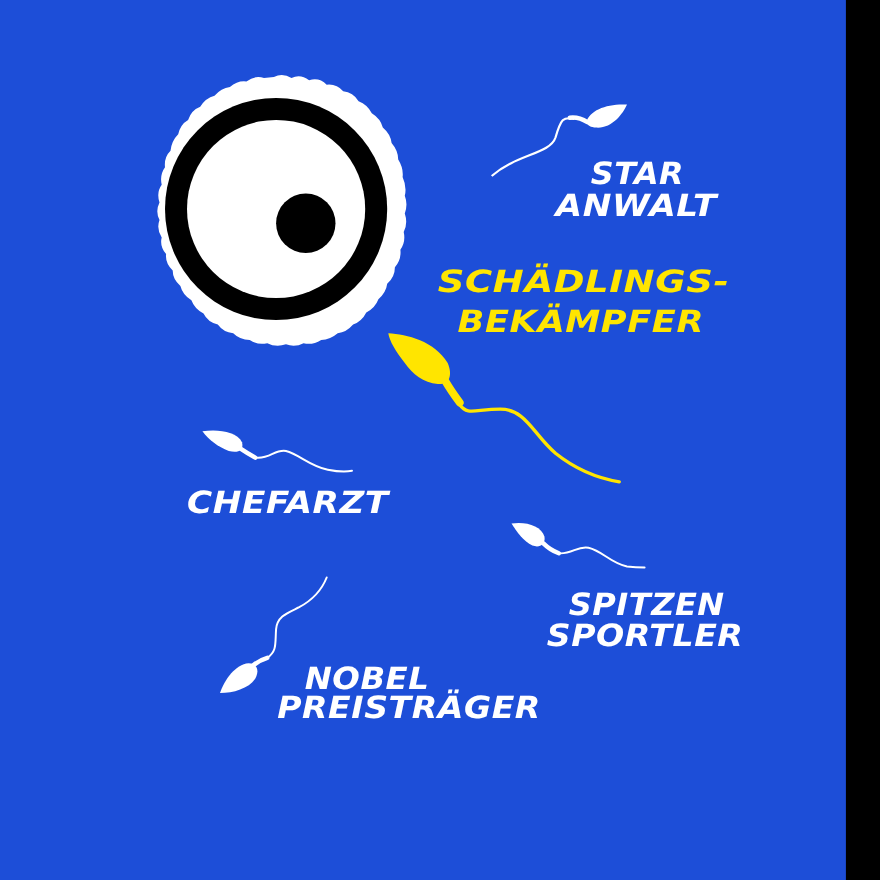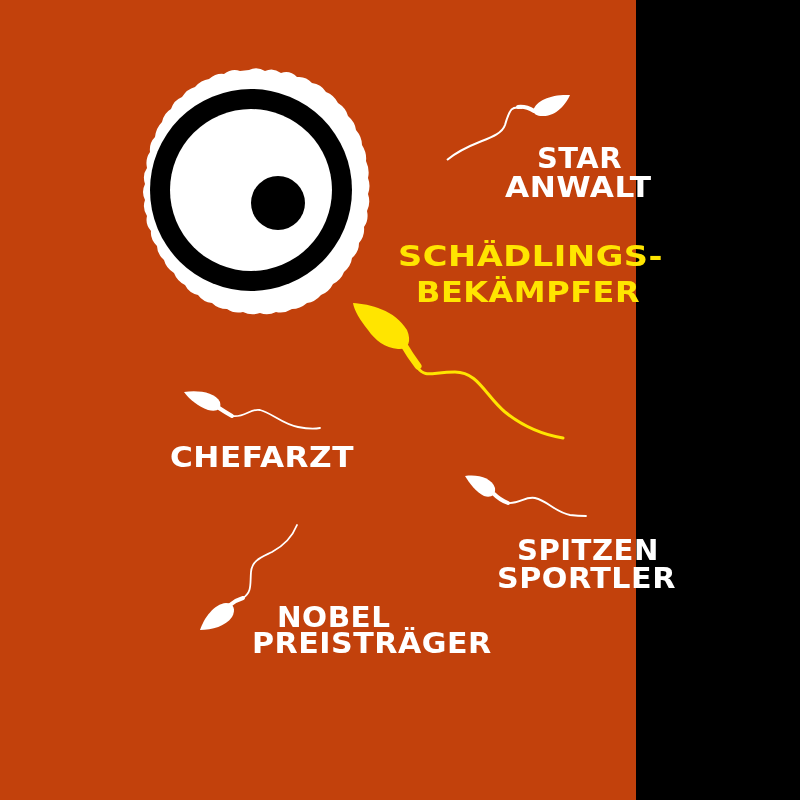--- a/index.html
+++ b/index.html
@@ -1,17 +1,17 @@
 <!DOCTYPE html>
 <html><head>
   <meta charset="utf-8">
   <style>
     html, body { margin: 0; padding: 0; background: #000; }
     body { width: 800px; height: 800px; position: relative; overflow: hidden; font-family: "DejaVu Sans", sans-serif; }
-    .stage { position: absolute; left: 0; top: 0; width: 636px; height: 800px; background: #c2410c; }
+    .stage { position: absolute; left: 0; top: 0; width: 769px; height: 800px; background: #1d4ed8; font-style: italic; }
     svg.art { position: absolute; left: 0; top: 0; width: 800px; height: 800px; }
     .line {
       position: absolute;
       font-family: "DejaVu Sans", sans-serif;
       font-weight: 700;
       font-size: 31px;
       line-height: 31px;
       letter-spacing: 0.5px;
       white-space: nowrap;
       color: #ffffff;

